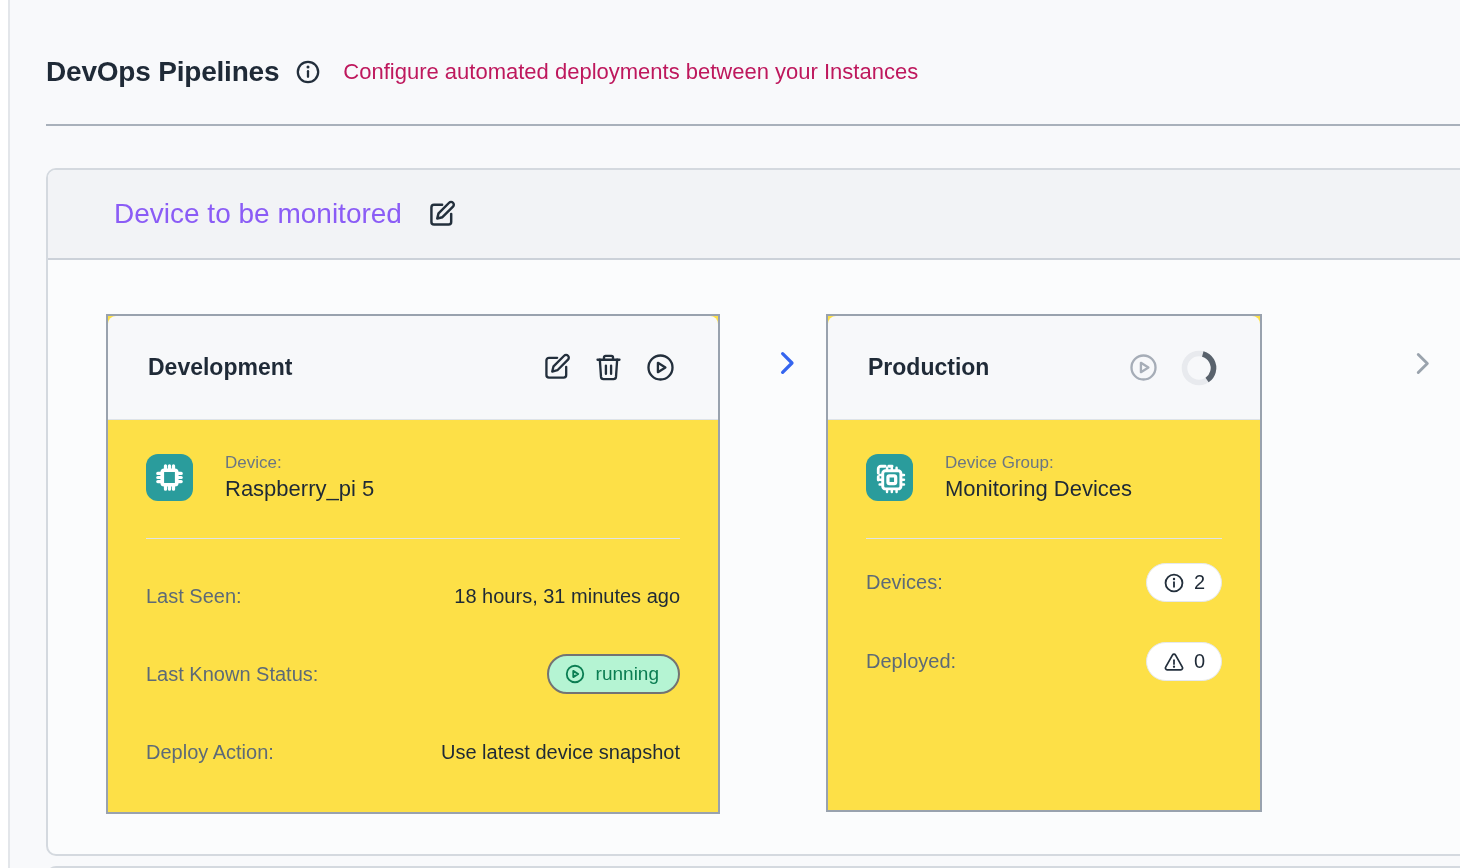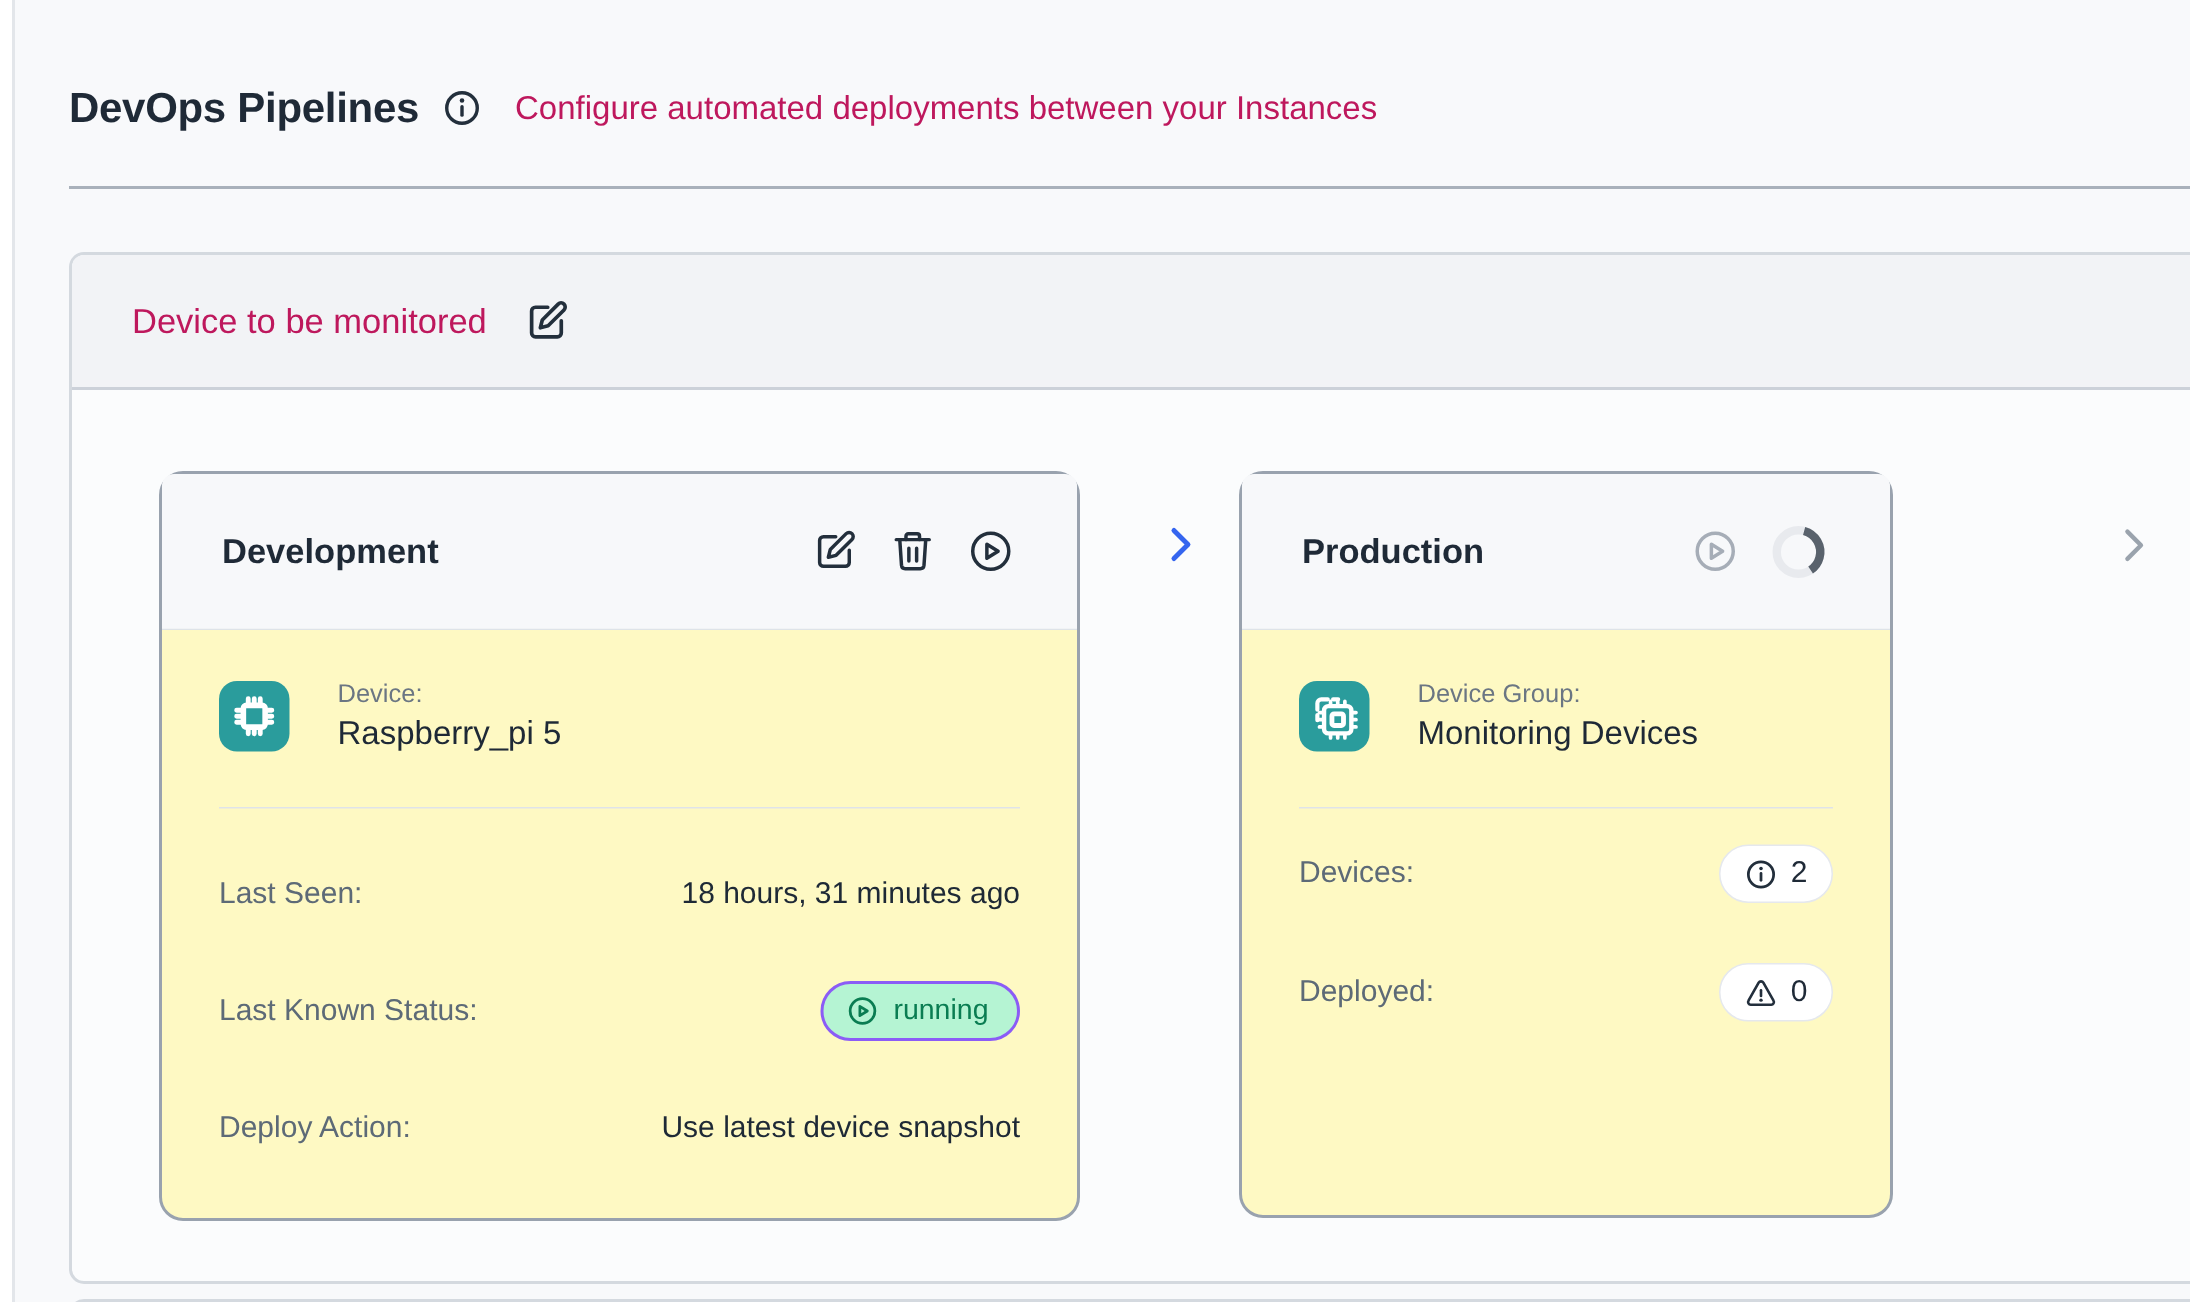--- a/index.html
+++ b/index.html
@@ -37,30 +37,30 @@
     border-radius: 10px;
   }
   .panel-header {
     height: 90px;
     background: #f2f3f6;
     border-bottom: 2px solid #ccd1d9;
     border-radius: 8px 8px 0 0;
     display: flex; align-items: center;
     padding-left: 40px;
   }
-  .panel-title { font-size: 23px; font-weight: 500; color: #be185d; }
+  .panel-title { font-size: 28px; font-weight: 500; color: #8b5cf6; margin-left: 26px; }
   .panel-edit { margin-left: 24px; width: 31px; height: 31px; color: #232f3c; background: none; border: none; cursor: pointer; display: inline-flex; }
   .panel-body { position: relative; height: 594px; }
 
   
   .card {
     position: absolute;
-    background: #fef9c3;
+    background: #fde047;
     border: 2px solid #99a2ae;
-    border-radius: 16px;
+    border-radius: 0;
   }
   .dev-card  { left: 58px;  top: 54px; width: 614px; height: 500px; }
   .prod-card { left: 778px; top: 54px; width: 436px; height: 498px; }
   .card-header {
     height: 104px;
     background: #f7f8fa;
     border-bottom: 1.5px solid #dee3e8;
     border-radius: 8px 8px 0 0;
     display: flex; align-items: center;
     padding: 0 42px 0 40px;
@@ -89,21 +89,21 @@
   .prod-card .kv-rows { gap: 40px; margin-top: 24px; }
   .kv-row { display: flex; align-items: center; justify-content: space-between; min-height: 30px; }
   .kv-label { font-size: 20px; color: #5d6a77; }
   .kv-value { font-size: 20px; color: #1e2936; }
 
   
   .status-badge {
     display: inline-flex; align-items: center; gap: 10px;
     padding: 7px 19px 7px 15px;
     background: #b5f4d3;
-    border: 2px solid #8b5cf6;
+    border: 2px solid #737373;
     border-radius: 22px;
     color: #0a7d52; font-size: 19px;
   }
   .status-badge svg { width: 22px; height: 22px; }
 
   
   .count-pill {
     display: inline-flex; align-items: center; gap: 9px;
     padding: 7px 16px;
     background: #ffffff;

